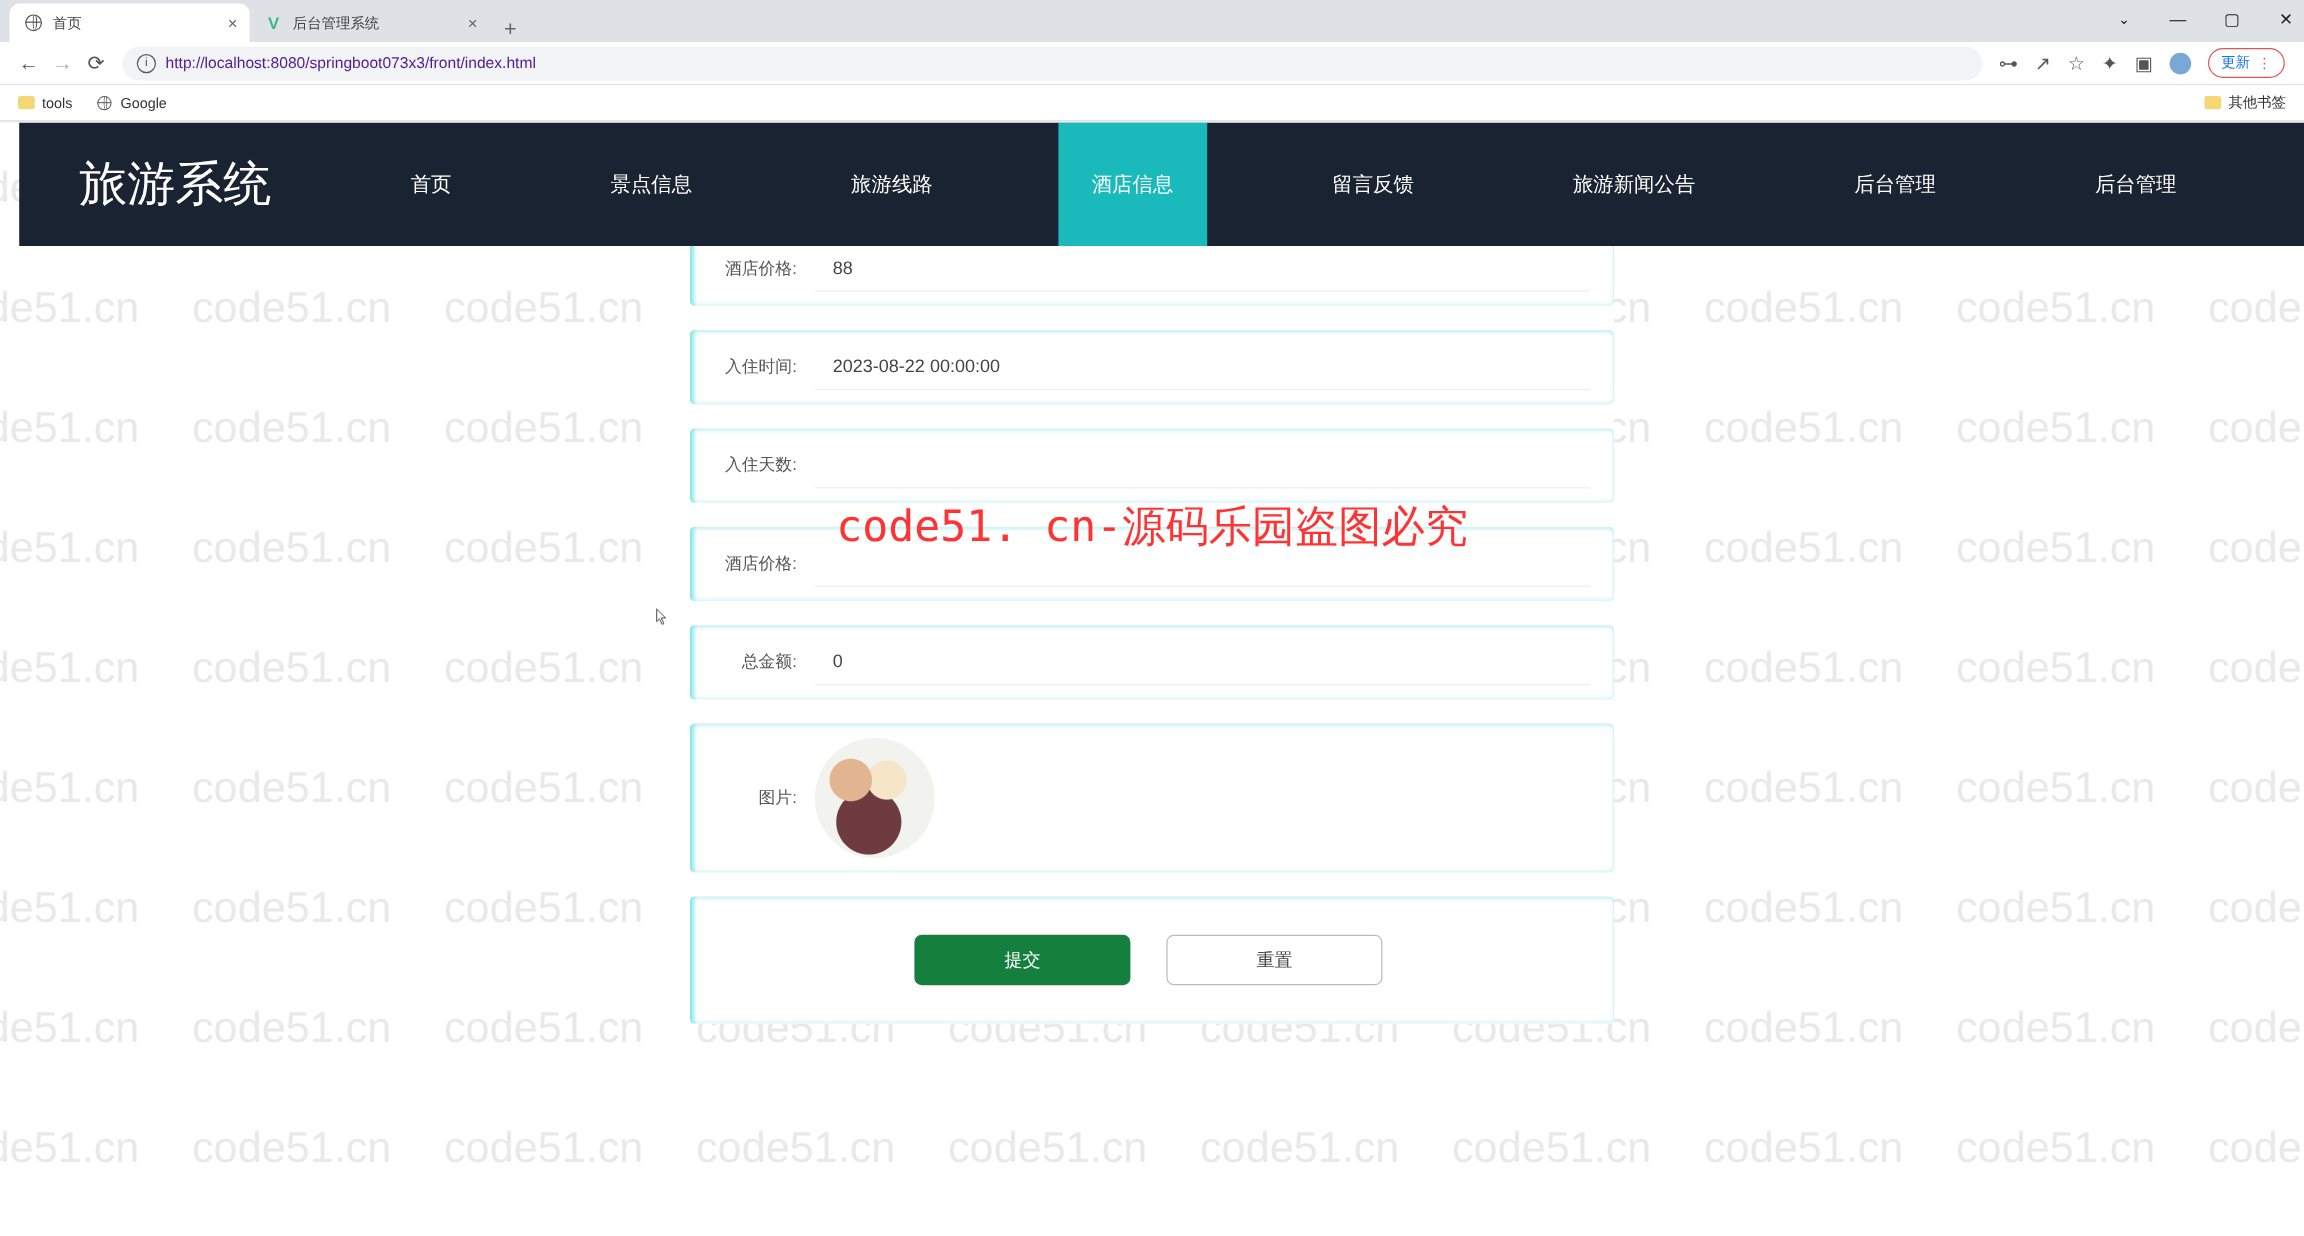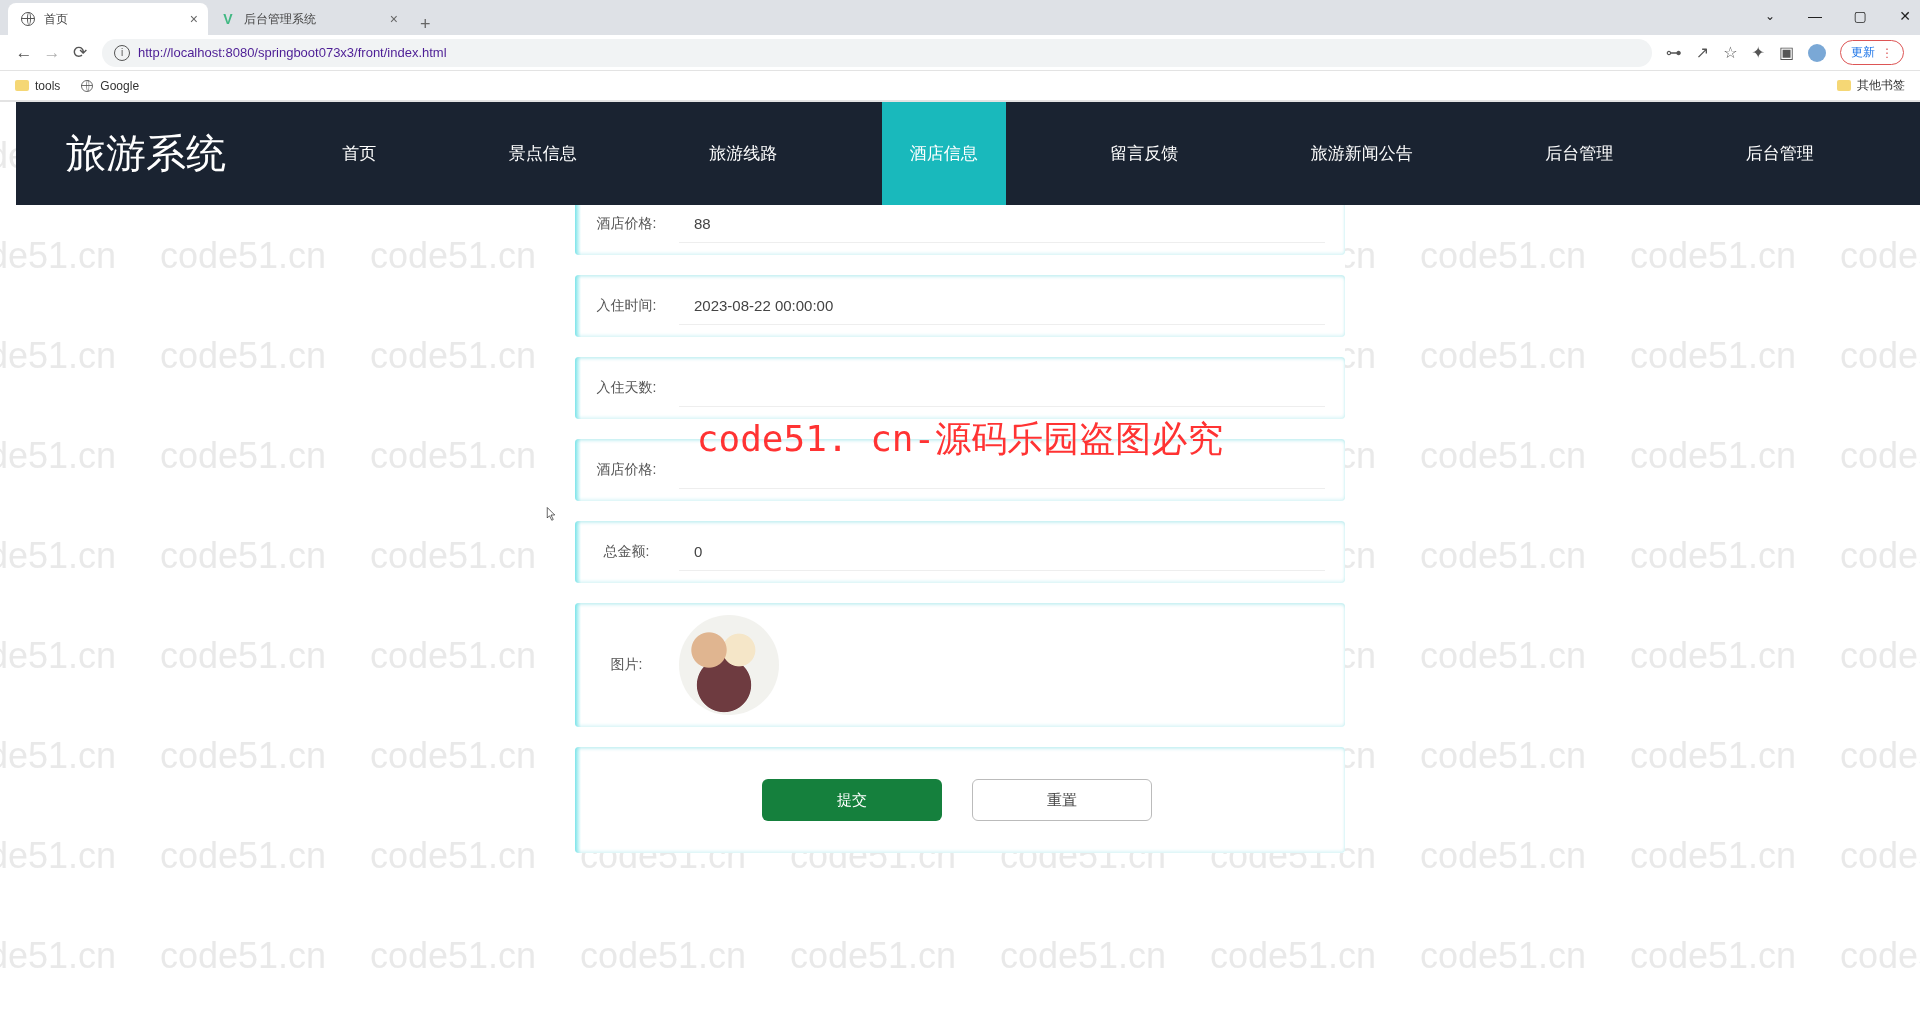--- a/index.html
+++ b/index.html
@@ -56,21 +56,21 @@
     .form-container::before {
         content:""; position:absolute; left:0; top:0; width:8px; height:100%;
         background: linear-gradient(90deg, #55d9e2, rgba(255,255,255,0)); z-index:-1;
     }
     .form-card { margin-bottom: 20px; padding: 12px 20px 12px 14px; background:#fff;
         box-shadow: inset 0 2px 3px rgba(35,195,205,0.25), inset 0 -2px 3px rgba(35,195,205,0.15);
         border-radius: 4px; position: relative; }
     .form-card::before { content:""; position:absolute; left:0; top:0; height:100%; width:6px;
         background: linear-gradient(90deg, #7fe5ea, transparent); border-radius:4px 0 0 4px;}
     .form-row { display:flex; align-items:center; }
-    .form-label { width:75px; text-align:center; font-size:14px; color:#555; }
+    .form-label { width:75px; text-align:right; font-size:14px; color:#555; }
     .form-value { flex:1; padding:10px 15px; font-size:15px; color:#444; margin-left:15px;
         border-bottom:1px solid #eee; background:transparent; min-height:38px;}
     .form-input { flex:1; padding:10px 15px; font-size:15px; color:#444; margin-left:15px;
         border:none; border-bottom:1px solid #eee; outline:none; min-height:38px; background:transparent;}
     .image-thumb { width:100px; height:100px; border-radius:50%; margin-left:15px;
         background: radial-gradient(circle at 30% 35%, #e0b590 0 18%, transparent 19%),
                     radial-gradient(circle at 60% 35%, #f5e6c8 0 18%, transparent 19%),
                     radial-gradient(circle at 45% 70%, #6e3b40 0 30%, transparent 31%),
                     #f2f2ee;
         display:inline-block;}

